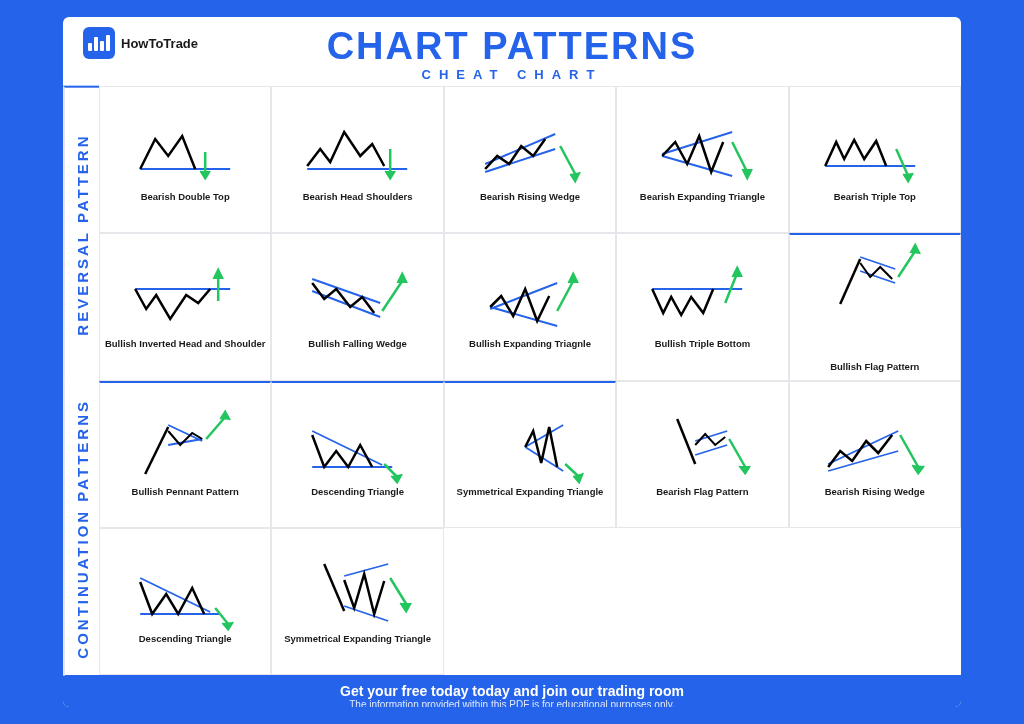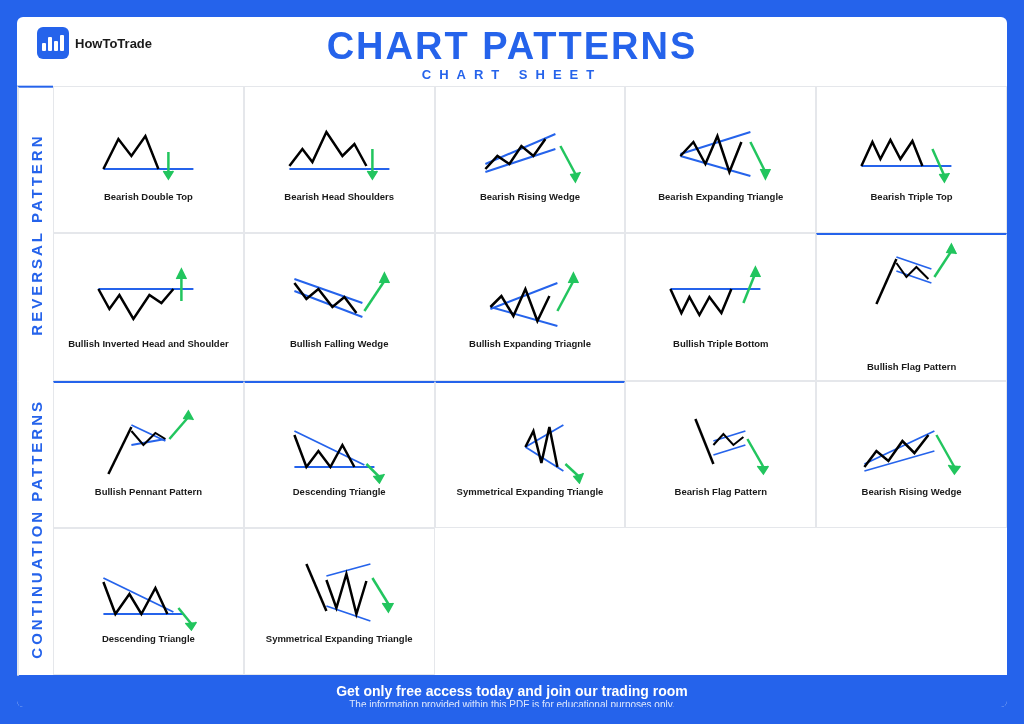--- a/index.html
+++ b/index.html
@@ -4,21 +4,21 @@
   <style>
     * { margin: 0; padding: 0; box-sizing: border-box; }
     body {
       width: 1024px;
       height: 724px;
       background: #2563eb;
       font-family: Arial, sans-serif;
       overflow: hidden;
     }
     .main-container {
-      width: 990px;
+      width: 898px;
       height: 690px;
       background: white;
       margin: 17px auto;
       border-radius: 6px;
       display: flex;
       flex-direction: column;
       overflow: hidden;
     }
     .header {
       display: flex;
@@ -145,21 +145,21 @@
           <div class="logo-bar" style="height:8px;"></div>
           <div class="logo-bar" style="height:14px;"></div>
           <div class="logo-bar" style="height:10px;"></div>
           <div class="logo-bar" style="height:16px;"></div>
         </div>
       </div>
       <span class="logo-text">HowToTrade</span>
     </div>
     <div class="title-area">
       <div class="main-title">CHART PATTERNS</div>
-      <div class="sub-title">CHART SHEET</div>
+      <div class="sub-title">CHEAT CHART</div>
     </div>
   </div>
 
   <div class="content-area">
 
     <div style="display:flex; flex-direction:column; min-width:36px;">
       <div class="side-label" style="flex:2; border-right:2px solid #e5e7eb; border-bottom: 2px solid #2563eb;">REVERSAL PATTERN</div>
       <div class="side-label" style="flex:2; border-right:2px solid #e5e7eb;">CONTINUATION PATTERNS</div>
     </div>
 
@@ -375,16 +375,16 @@
           <line x1="88" y1="22" x2="104" y2="48" stroke="#22c55e" stroke-width="2.5"></line>
           <polyline points="98,47 104,56 109,47" fill="#22c55e" stroke="#22c55e" stroke-width="1.5"></polyline>
         </svg>
         <div class="pattern-label">Symmetrical Expanding Triangle</div>
       </div>
 
     </div>
   </div>
 
   <div class="footer">
-    <div class="footer-main">Get only free access today and join our trading room</div>
+    <div class="footer-main">Get your free today today and join our trading room</div>
     <div class="footer-sub">The information provided within this PDF is for educational purposes only.</div>
   </div>
 </div>
 
 </body></html>

